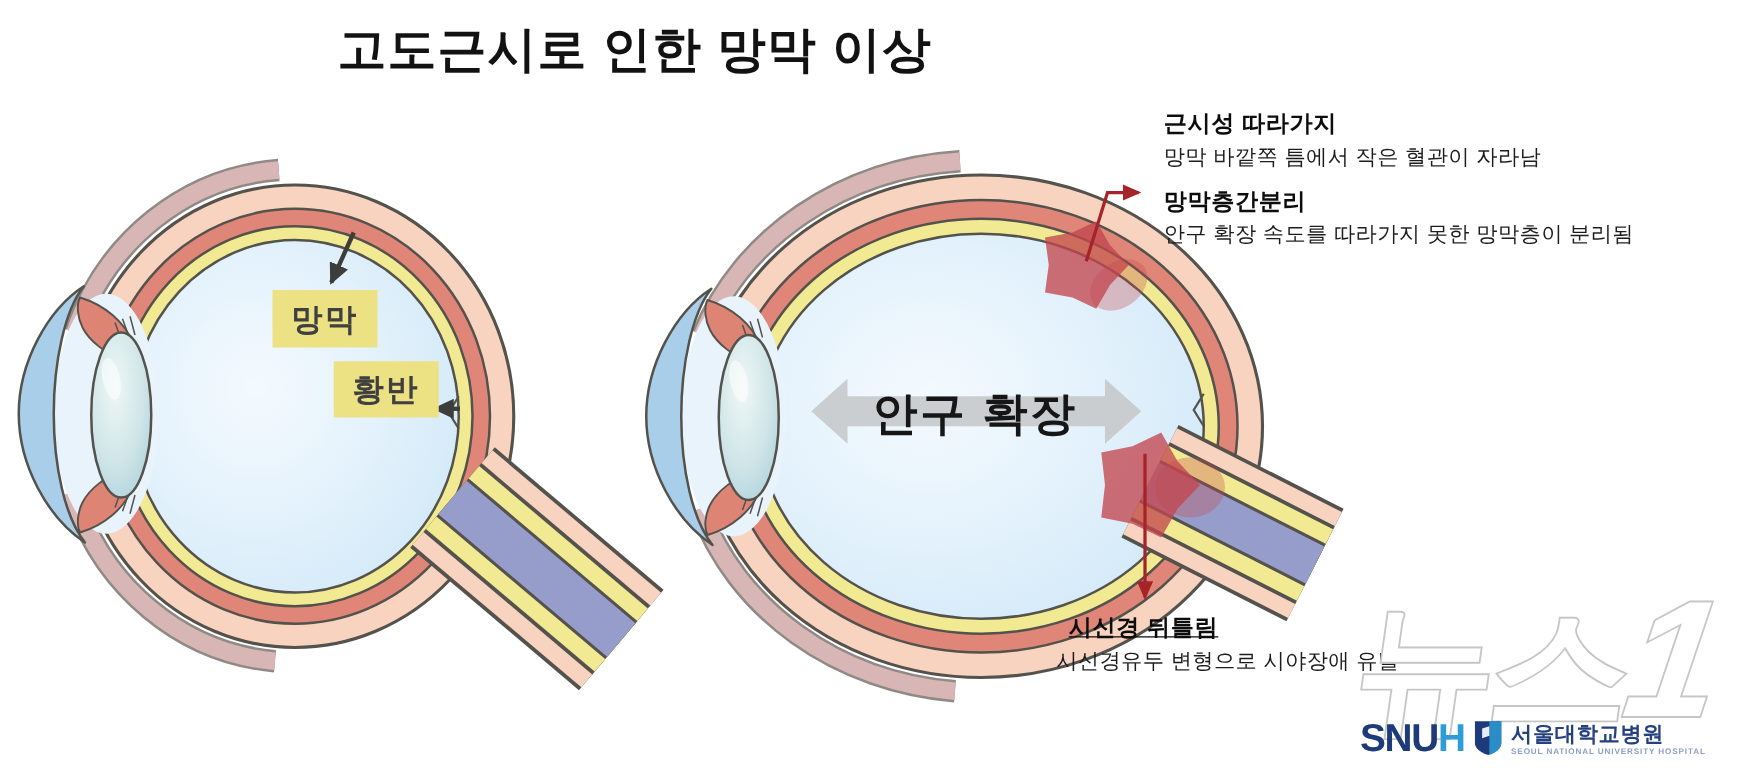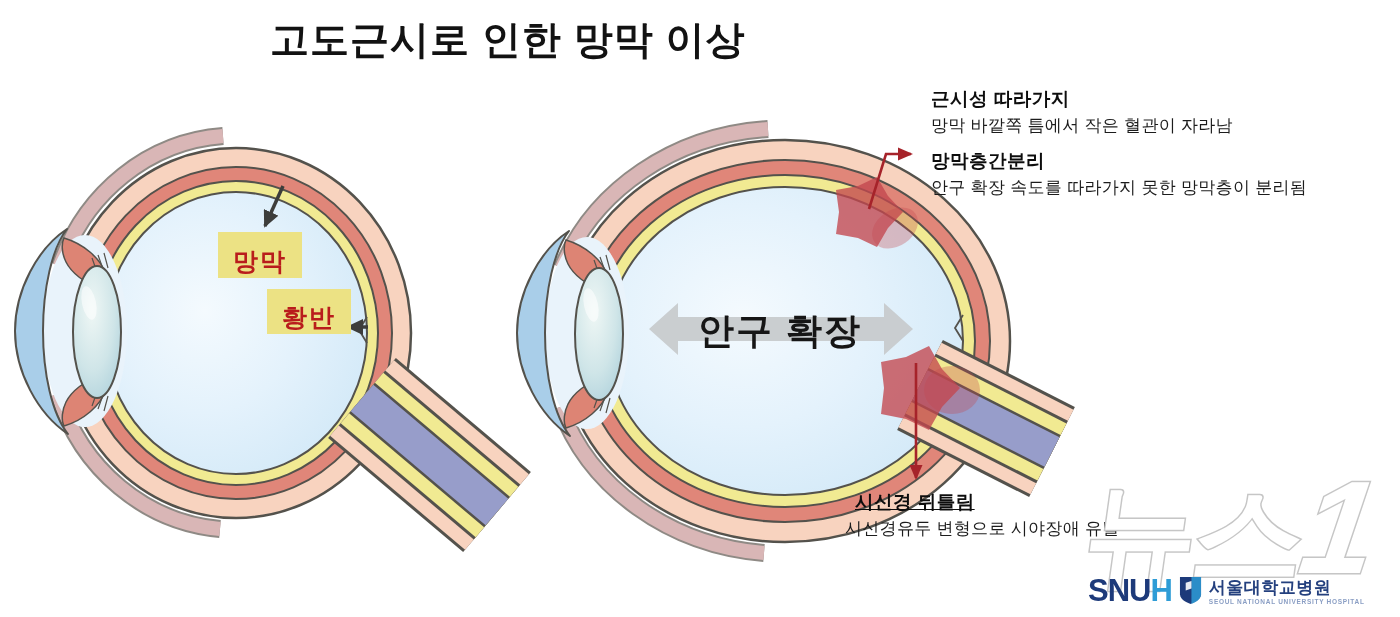--- a/index.html
+++ b/index.html
@@ -6,22 +6,22 @@
   .stage{
     position:relative;width:1400px;height:617px;background:#ffffff;overflow:hidden;
     font-family:"Liberation Sans","DejaVu Sans",sans-serif;
   }
   .stage svg.diagram{position:absolute;left:0;top:0;z-index:1;}
   .txt{position:absolute;z-index:2;color:#111;}
   .page-title{
     left:270px;top:13px;font-size:39px;font-weight:bold;letter-spacing:1px;color:#121212;
   }
   .eye-label-box{
-    position:absolute;z-index:2;background:#ece284;display:flex;align-items:flex-end;justify-content:center;
-    font-size:25px;font-weight:bold;color:#b91c1c;letter-spacing:2px;
+    position:absolute;z-index:2;background:#ece284;display:flex;align-items:center;justify-content:center;
+    font-size:25px;font-weight:bold;color:#404040;letter-spacing:2px;
   }
   .box-retina{left:218px;top:232px;width:84px;height:46px;}
   .box-macula{left:267px;top:289px;width:84px;height:45px;}
   .expansion-text{
     left:655px;top:307px;width:250px;text-align:center;
     font-size:36px;font-weight:bold;color:#161616;letter-spacing:2px;
   }
   .ann{position:absolute;z-index:2;}
   .ann .h{font-size:18.5px;font-weight:bold;color:#0d0d0d;line-height:23px;margin-bottom:5px;letter-spacing:0.5px;}
   .ann .d{font-size:17px;color:#1c1c1c;line-height:21px;letter-spacing:0.3px;}

